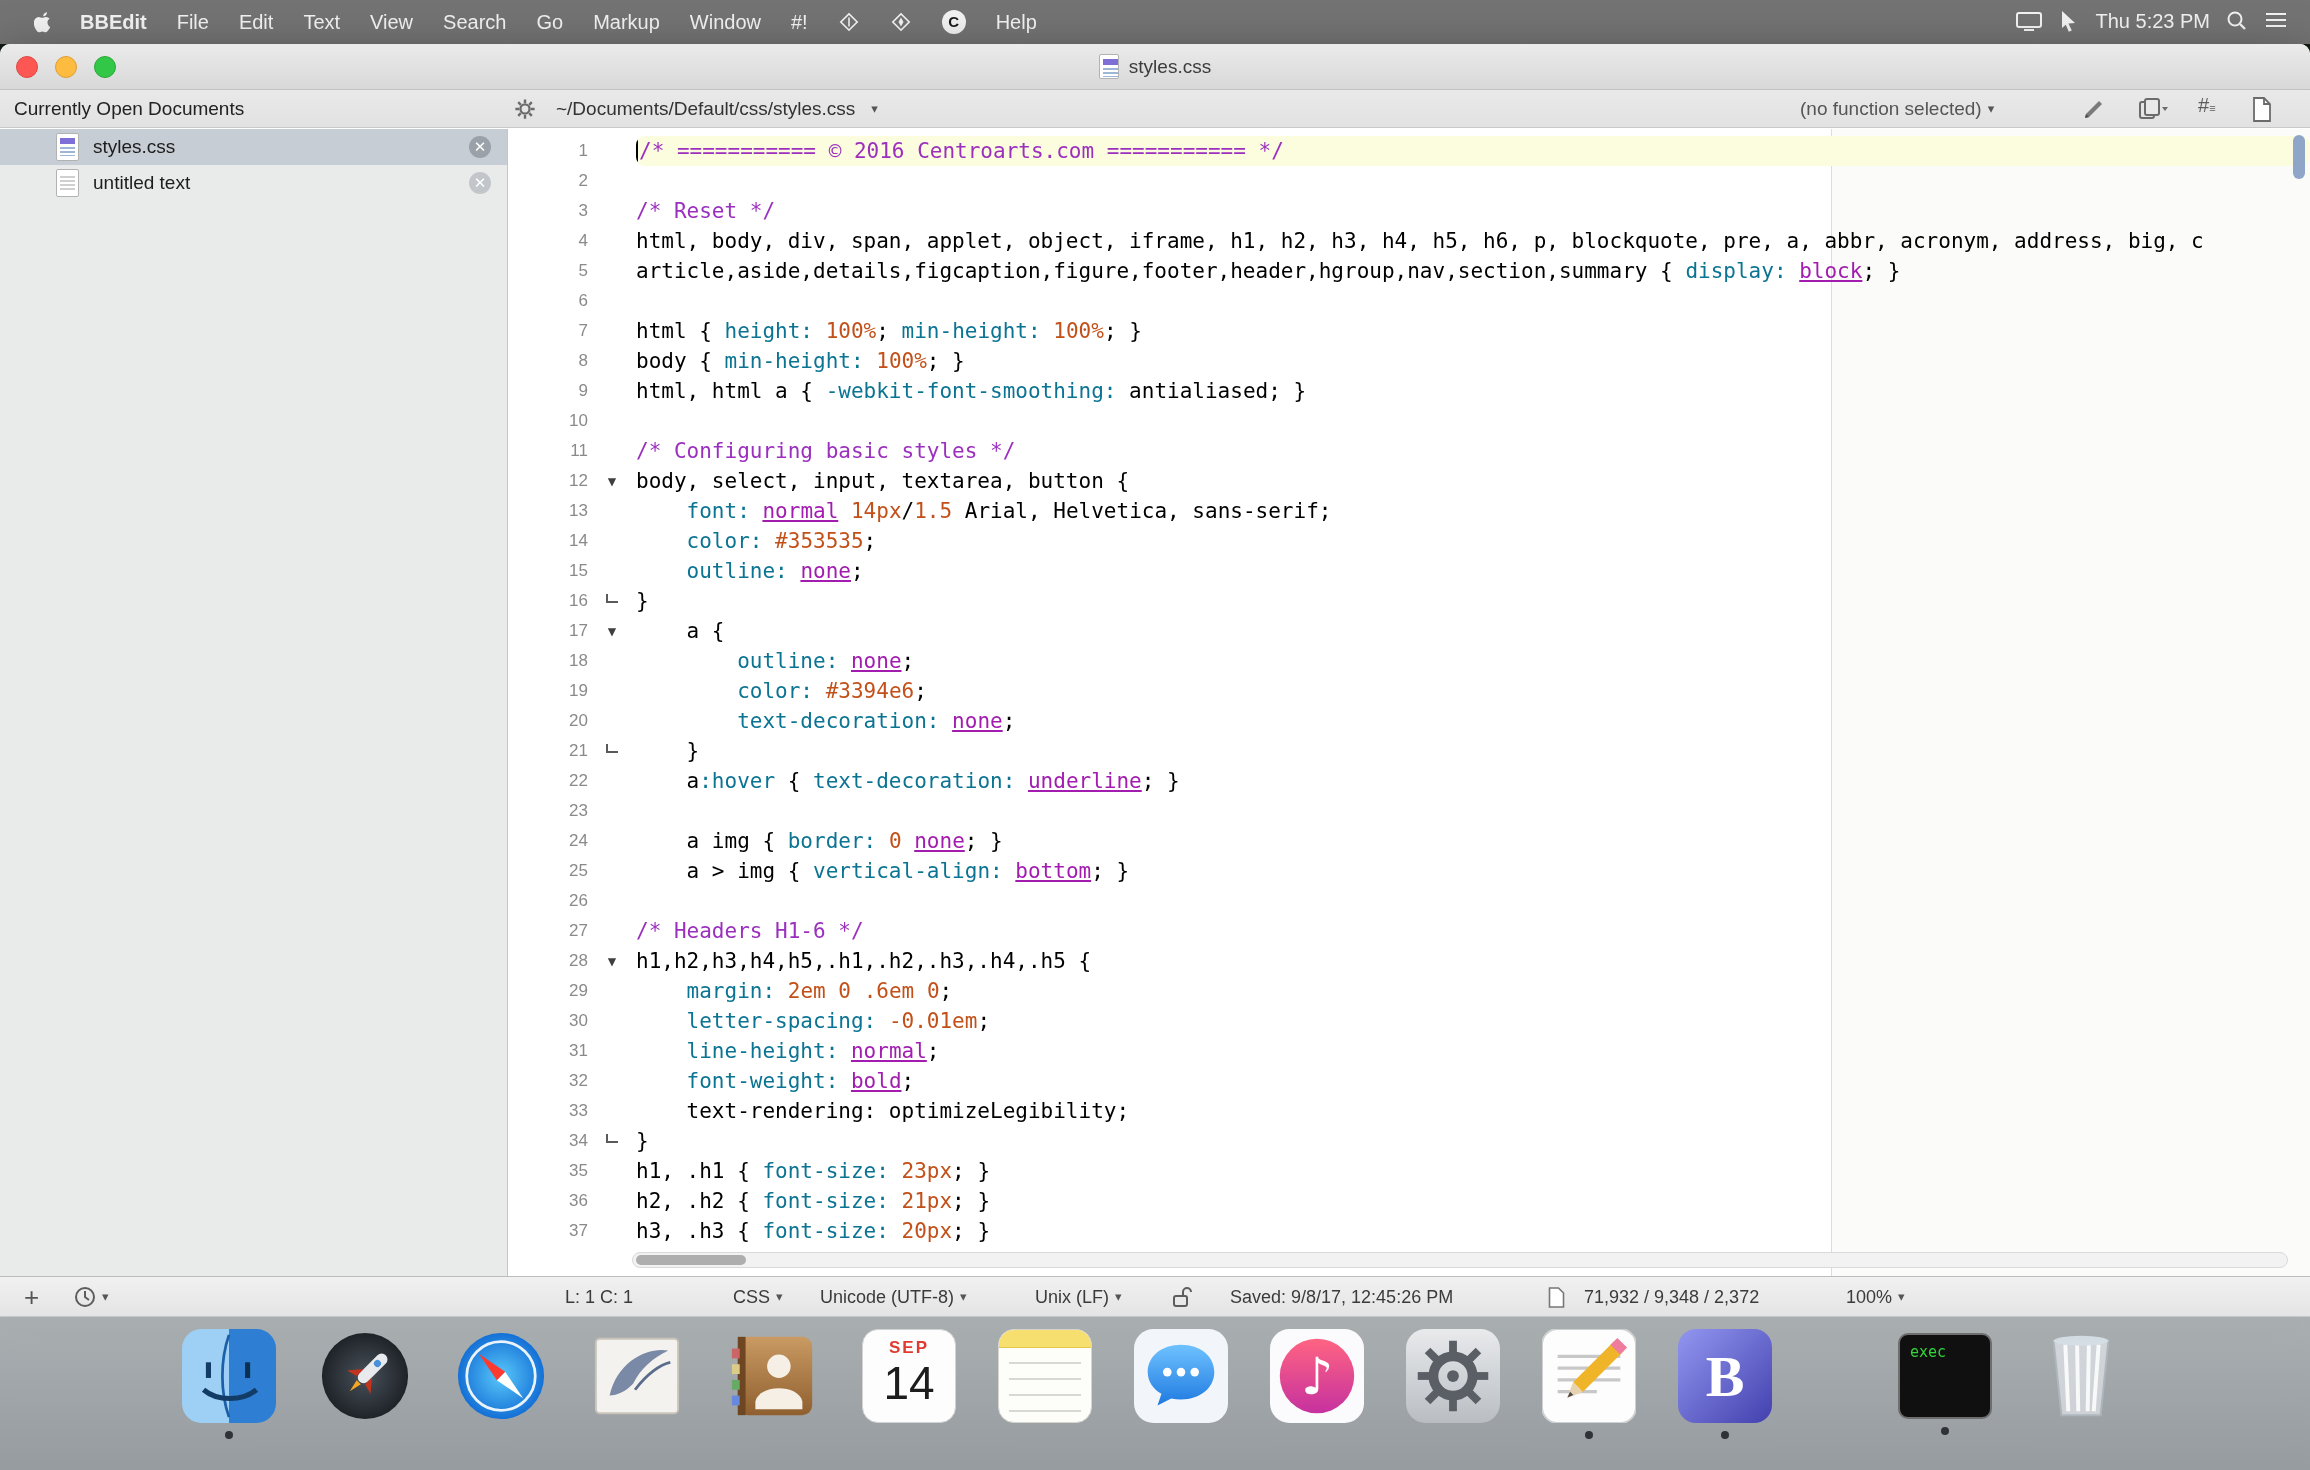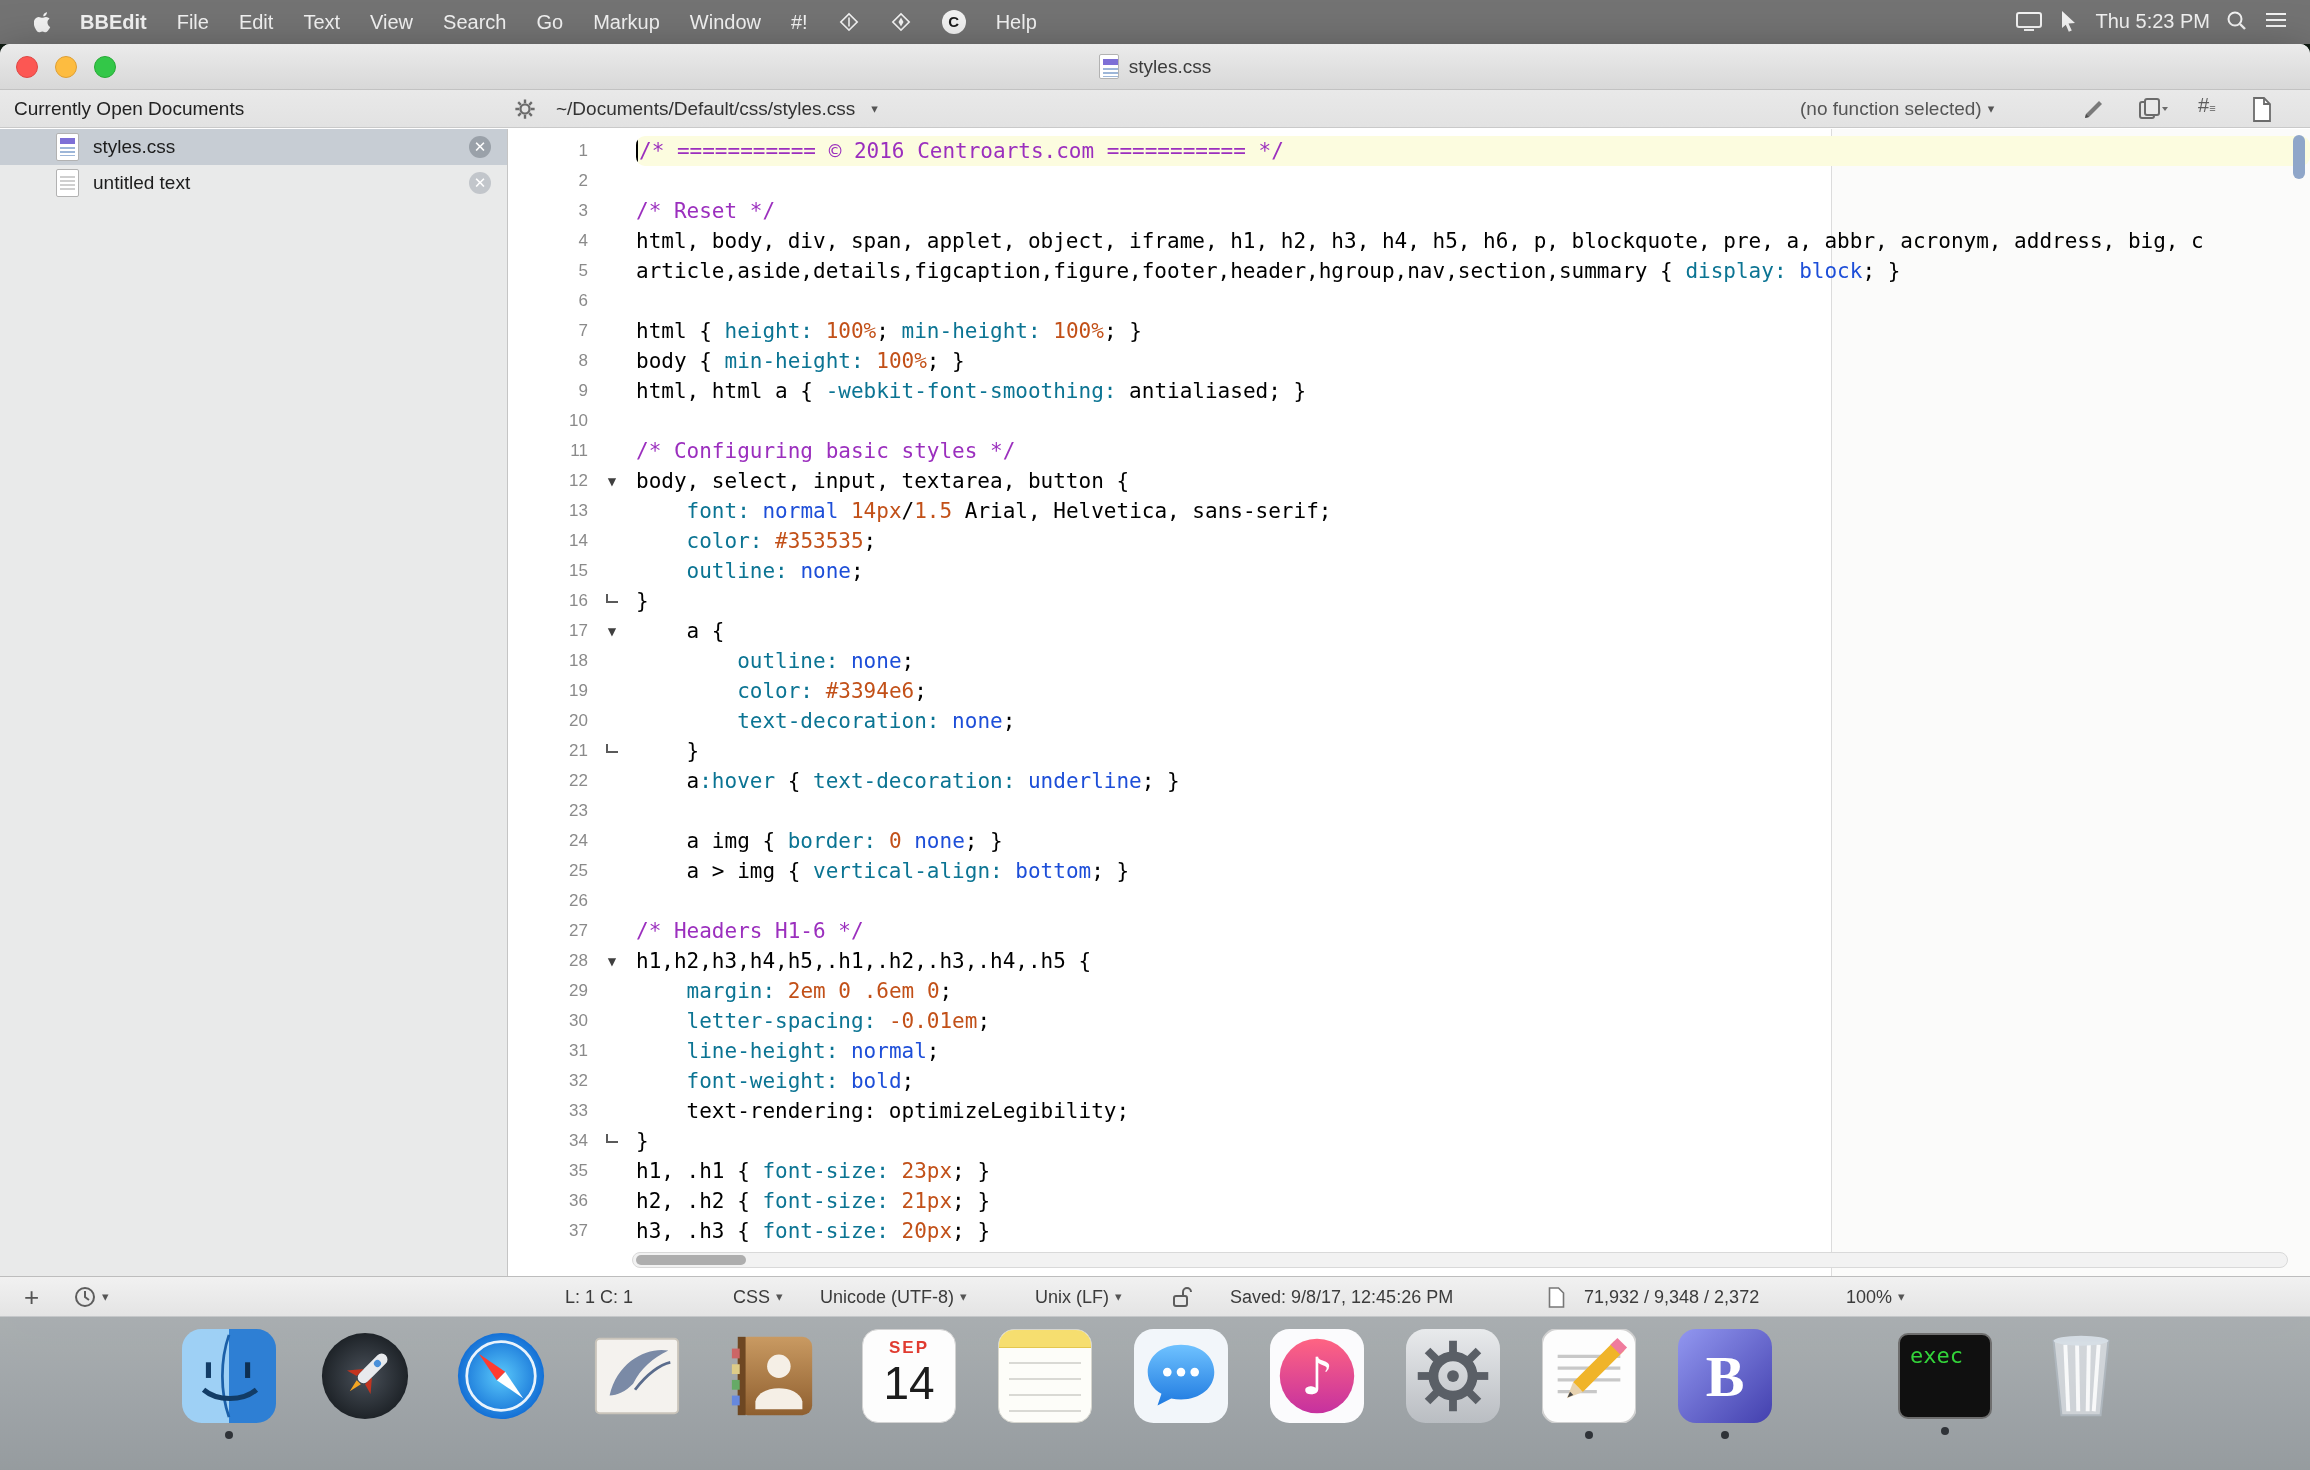--- a/index.html
+++ b/index.html
@@ -49,21 +49,21 @@
   .editor{flex:1;position:relative;background:#fff;overflow:hidden;}
   .shade-right{position:absolute;left:1323px;top:0;bottom:0;right:0;background:#fbfbfa;}
   .pageguide{position:absolute;left:1323px;top:0;bottom:0;width:1px;background:#dcdcdc;}
   .code-lines{position:absolute;top:0;left:0;right:0;padding-top:7px;font-family:"DejaVu Sans Mono",monospace;font-size:21px;}
   .line{display:flex;height:30px;line-height:30px;}
   .ln{width:80px;text-align:right;color:#8a8a8a;font-family:"Liberation Sans",sans-serif;font-size:17px;flex:0 0 auto;}
   .fold{width:48px;flex:0 0 auto;display:flex;align-items:center;justify-content:center;color:#3f3f3f;font-size:14px;}
   .fold-end{display:block;width:12px;height:9px;border-left:2px solid #5a5a5a;border-bottom:2px solid #5a5a5a;margin-bottom:5px;}
   .code{flex:1;white-space:pre;overflow:hidden;color:#000;border-radius:9px;}
   .code.hl{background:#fcfcdf;}
-  .tk-c{color:#9b2fbe;} .tk-p{color:#0b7493;} .tk-v{color:#1d4ed8;} .tk-n{color:#c25018;} .tk-t{color:#000;}
+  .tk-c{color:#9b2fbe;} .tk-p{color:#0b7493;} .tk-v{color:#a21caf;text-decoration:underline;} .tk-n{color:#c25018;} .tk-t{color:#000;}
   .tcaret{display:inline-block;width:2px;height:23px;background:#000;vertical-align:-4px;margin-right:1px;}
   .hscroll{position:absolute;left:124px;right:22px;bottom:8px;height:16px;background:#f2f2f2;border:1px solid #d9d9d9;border-radius:8px;}
   .hthumb{position:absolute;left:3px;top:2px;width:110px;height:10px;background:#aeaeae;border-radius:6px;}
   .vscroll{position:absolute;right:5px;top:6px;width:12px;height:44px;background:#8fa6c9;border-radius:7px;}
   
   .statusbar{position:absolute;bottom:0;left:0;right:0;height:40px;background:linear-gradient(180deg,#f1f1f1,#e4e4e4);border-top:1px solid #bdbdbd;font-size:18px;color:#3b3b3b;}
   .statusbar > *{position:absolute;top:0;line-height:40px;display:flex;align-items:center;gap:6px;height:40px;}
   .plus{font-size:26px;color:#555;}
   
   .dock{position:absolute;left:0;right:0;bottom:0;height:154px;background:linear-gradient(180deg,rgba(225,229,234,.74),rgba(198,203,210,.74));border-top:1px solid rgba(255,255,255,.45);display:flex;align-items:flex-start;justify-content:center;gap:40px;padding-top:12px;}
@@ -73,21 +73,21 @@
   .dock-item.running .dot{background:#2f3338;}
   .dock-spacer{width:44px;}
   .cal{width:94px;height:94px;background:#fdfdfd;border:1px solid #d3d3d3;border-radius:16px;display:flex;flex-direction:column;align-items:center;justify-content:flex-start;padding-top:8px;}
   .cal .mo{color:#e03b30;font-size:17px;letter-spacing:2px;font-weight:bold;}
   .cal .day{color:#1c1c1c;font-size:46px;line-height:1.1;}
   .notes{width:94px;height:94px;border-radius:16px;background:#fdfdf9;border:1px solid #d6d6cf;overflow:hidden;}
   .notes .band{height:18px;background:#f6de6f;border-bottom:1px solid #e4c74f;}
   .notes .lines{height:76px;background:repeating-linear-gradient(180deg,transparent 0 14px,#d9d9d4 14px 16px);margin:0 10px;}
   .bb{width:94px;height:94px;border-radius:18px;background:linear-gradient(135deg,#9297f0,#4340ae);display:flex;align-items:center;justify-content:center;color:#fff;font-size:58px;font-weight:bold;font-family:"Liberation Serif",serif;}
   .exec{width:94px;height:86px;margin-top:4px;border-radius:10px;background:#101010;border:2px solid #6e6e6e;padding:8px 10px;}
-  .exec span{color:#33d43a;font-family:"DejaVu Sans Mono",monospace;font-size:22px;}
+  .exec span{color:#33d43a;font-family:"DejaVu Sans Mono",monospace;font-size:15px;}
   svg{display:block;}
 </style>
 </head>
 <body>
 
 <div class="menubar">
   <span class="apple">
     <svg width="19" height="22" viewBox="0 0 17 21" fill="#f2f2f2">
         <path d="M11.8 1.1c.1 1-.3 2-.9 2.7-.6.7-1.7 1.3-2.6 1.2-.1-1 .4-2 1-2.6.6-.7 1.8-1.3 2.5-1.3zM14.9 15.2c-.4 1-.6 1.4-1.2 2.3-.8 1.2-1.9 2.8-3.2 2.8-1.2 0-1.5-.8-3.1-.8s-2 .8-3.1.8C3 20.3 2 18.8 1.2 17.6c-2.2-3.4-2.5-7.4-1.1-9.5.9-1.5 2.4-2.4 3.8-2.4 1.4 0 2.3.8 3.5.8 1.1 0 1.8-.8 3.5-.8 1.2 0 2.5.7 3.4 1.8-3 1.6-2.5 5.9.6 7.7z"></path>
       </svg>

